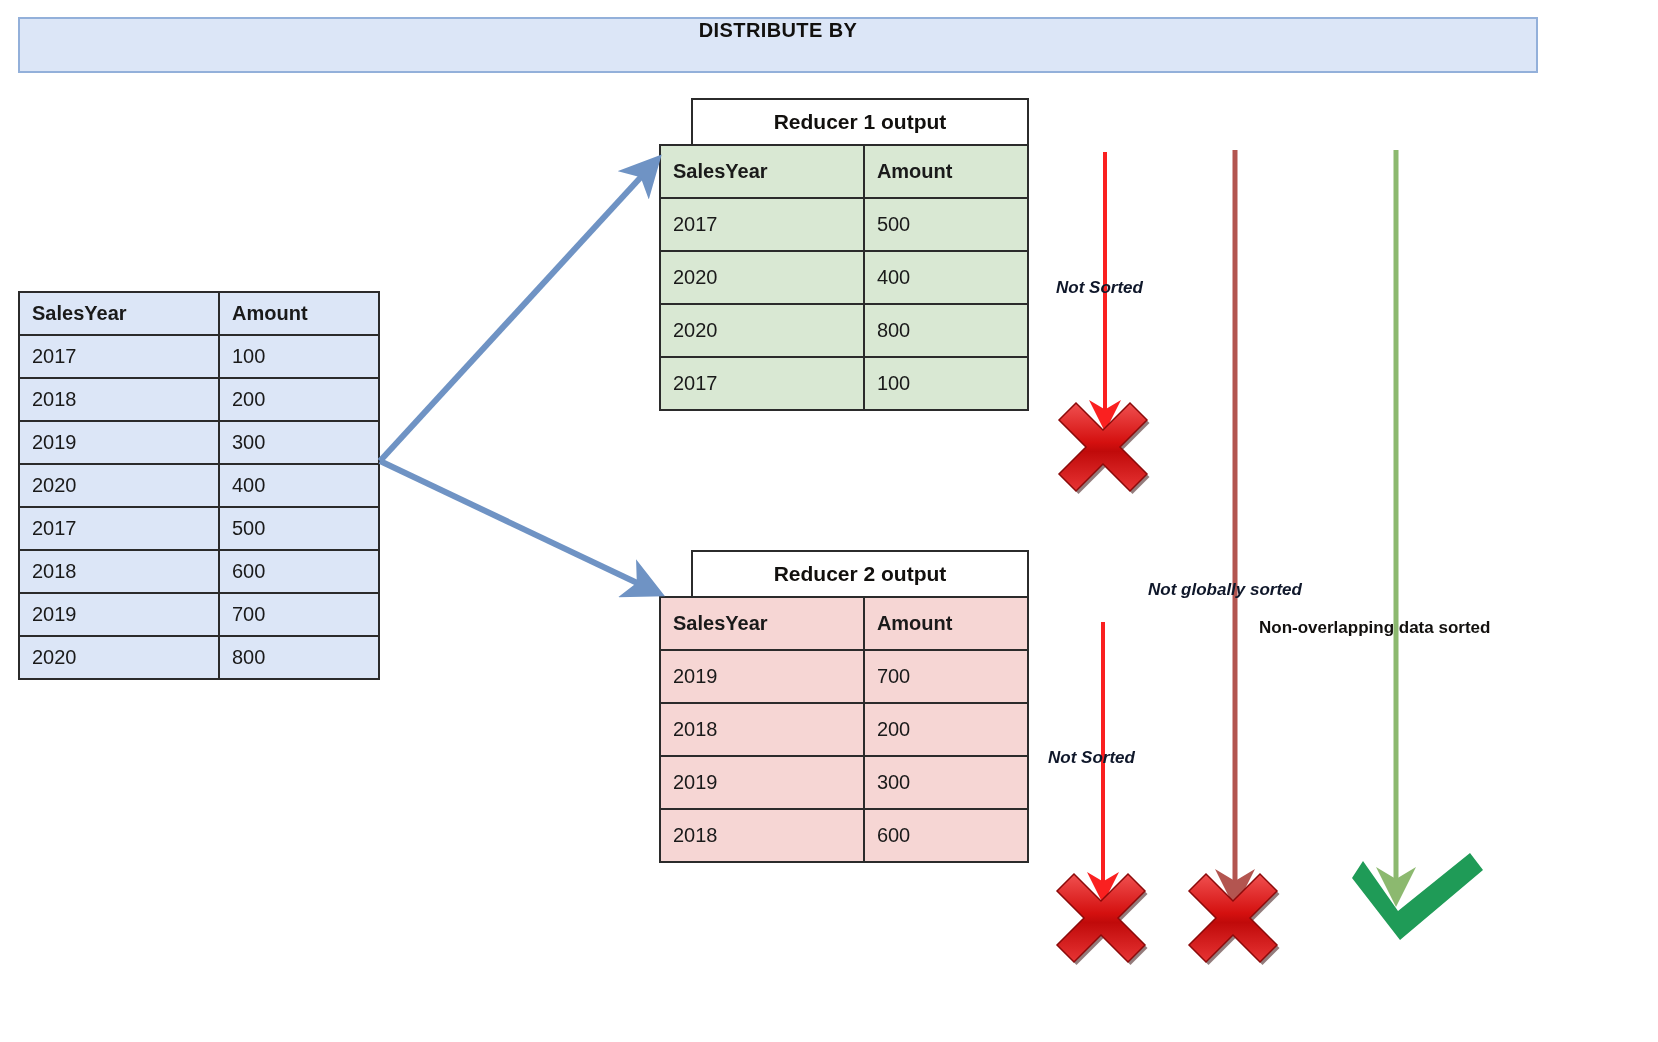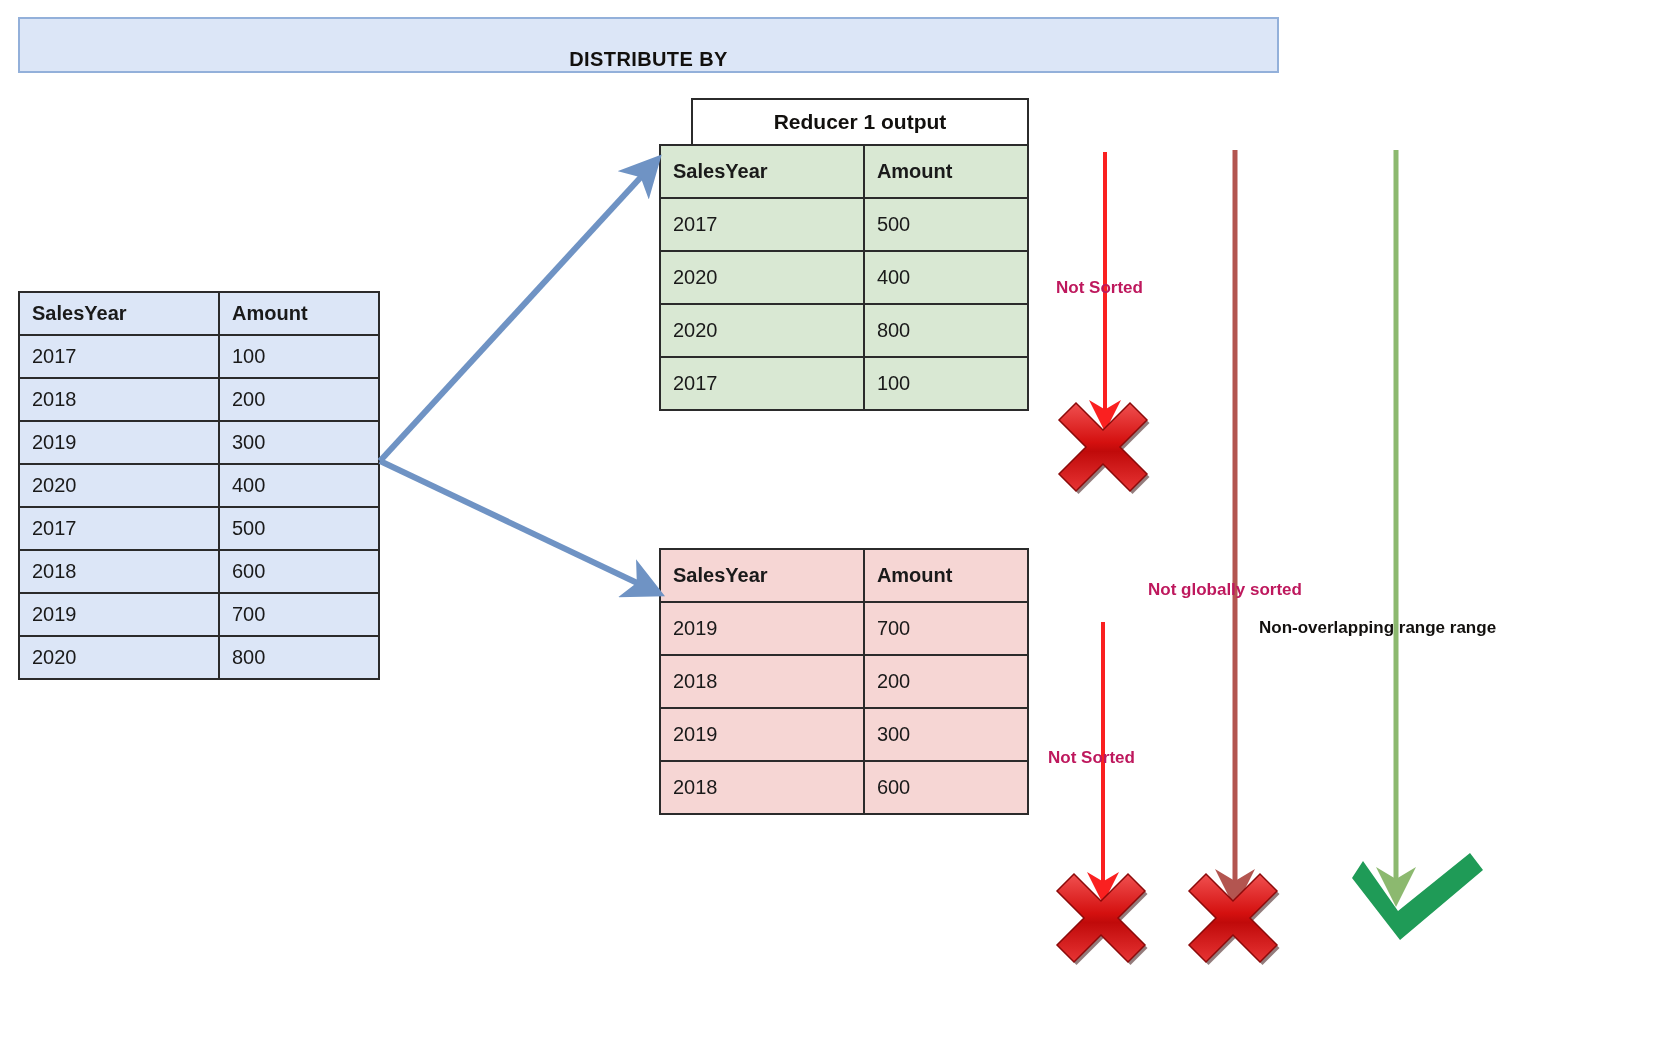--- a/index.html
+++ b/index.html
@@ -17,27 +17,27 @@
     height: 1042px;
     background: #ffffff;
     overflow: hidden;
   }
 
   
   .banner {
     position: absolute;
     left: 18px;
     top: 17px;
-    width: 1261px;
+    width: 1520px;
     height: 56px;
     background: #dce6f7;
     border: 2px solid #93b0da;
     box-sizing: border-box;
     display: flex;
-    align-items: flex-end;
+    align-items: flex-start;
     justify-content: center;
   }
   .banner-text {
     font-size: 20px;
     font-weight: bold;
     color: #12100e;
     letter-spacing: 0.4px;
   }
 
   
@@ -127,21 +127,21 @@
     pointer-events: none;
   }
 
   
   .ann {
     position: absolute;
     font-size: 17px;
     font-weight: bold;
     white-space: nowrap;
   }
-  .ann-red   { color: #be185d; }
+  .ann-red   { color: #0f172a; font-style: italic; }
   .ann-black { color: #12100e; }
 
   #lbl-not-sorted-1     { left: 1056px; top: 278px; }
   #lbl-not-sorted-2     { left: 1048px; top: 748px; }
   #lbl-not-glob-sorted  { left: 1148px; top: 572px; margin-top: 8px; }
   #lbl-non-overlap      { left: 1259px; top: 618px; }
 </style>
 </head>
 <body>
 
@@ -218,20 +218,21 @@
         </tr>
         <tr>
           <td>2017</td>
           <td>100</td>
         </tr>
       </tbody>
     </table>
   </div>
 
   <div class="reducer-block" id="reducer2-block">
+    <div class="reducer-title">Reducer 2 output</div>
     <table>
       <thead>
         <tr>
           <th class="c-year">SalesYear</th>
           <th class="c-amt">Amount</th>
         </tr>
       </thead>
       <tbody>
         <tr>
           <td>2019</td>
@@ -316,15 +317,15 @@
     </g>
 
     <g>
       <path d="M1363,861 L1398,911 L1470,853 L1483,870 L1400,940 L1352,878 Z" fill="#1f9b57"></path>
     </g>
   </svg>
 
   <div class="ann ann-red" id="lbl-not-sorted-1">Not Sorted</div>
   <div class="ann ann-red" id="lbl-not-sorted-2">Not Sorted</div>
   <div class="ann ann-red" id="lbl-not-glob-sorted">Not globally sorted</div>
-  <div class="ann ann-black" id="lbl-non-overlap">Non-overlapping range range</div>
+  <div class="ann ann-black" id="lbl-non-overlap">Non-overlapping data sorted</div>
 
 </div>
 
 </body></html>

